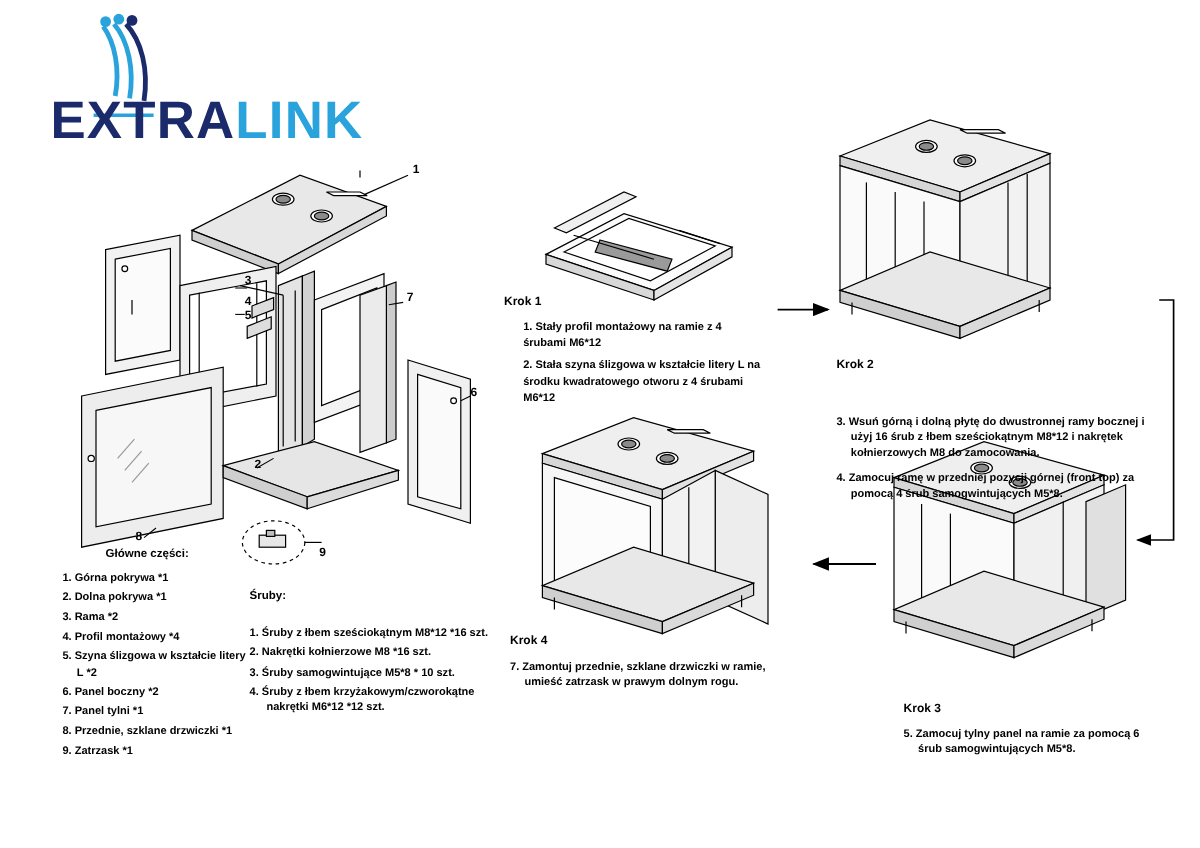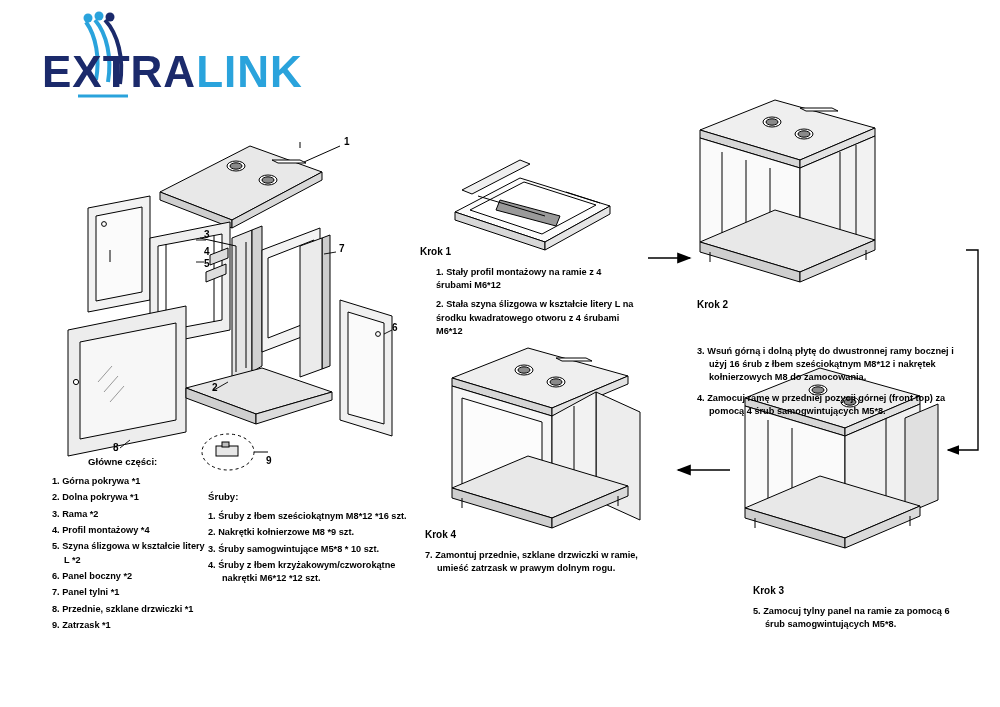--- a/index.html
+++ b/index.html
@@ -20,21 +20,21 @@
     left: 0; top: 0;
     width: 1000px;
     height: 707px;
   }
   .abs { position: absolute; }
 
   
   #logo { left: 42px; top: 14px; width: 360px; height: 110px; }
   #logo .wordmark {
     position: absolute;
-    left: 0; top: 36px;
+    left: 0; top: 65px;
     font-family: "Liberation Sans", sans-serif;
     font-size: 44px;
     font-weight: bold;
     letter-spacing: 1px;
     line-height: 44px;
     white-space: nowrap;
   }
   #logo .w-extra { color: #1b2a6b; }
   #logo .w-link { color: #2aa3dc; }
 
@@ -286,23 +286,23 @@
   <div class="listline indent bold">3. Rama *2</div>
   <div class="listline indent bold">4. Profil montażowy *4</div>
   <div class="listline indent bold">5. Szyna ślizgowa w kształcie litery L *2</div>
   <div class="listline indent bold">6. Panel boczny *2</div>
   <div class="listline indent bold">7. Panel tylni *1</div>
   <div class="listline indent bold">8. Przednie, szklane drzwiczki *1</div>
   <div class="listline indent bold">9. Zatrzask *1</div>
 </div>
 
 <div class="abs txt" id="screws-block">
-  <div class="head" style="margin-bottom:6px;">Śruby:</div>
+  <div class="head" style="margin-bottom:17px;">Śruby:</div>
   <div class="listline indent2 bold">1. Śruby z łbem sześciokątnym M8*12  *16 szt.</div>
-  <div class="listline indent2 bold">2. Nakrętki kołnierzowe M8 *9 szt.</div>
+  <div class="listline indent2 bold">2. Nakrętki kołnierzowe M8 *16 szt.</div>
   <div class="listline indent2 bold">3. Śruby samogwintujące M5*8 * 10 szt.</div>
   <div class="listline indent2 bold">4. Śruby z łbem krzyżakowym/czworokątne nakrętki M6*12  *12 szt.</div>
 </div>
 
 <div class="abs txt" id="krok1-block">
   <div class="step-title">Krok 1</div>
   <div class="listline indent2 bold" style="padding-left:16px;text-indent:0;margin-bottom:6px;">1. Stały profil montażowy na ramie z 4 śrubami M6*12</div>
   <div class="listline bold" style="padding-left:16px;">2. Stała szyna ślizgowa w kształcie litery L na środku kwadratowego otworu z 4 śrubami M6*12</div>
 </div>
 

